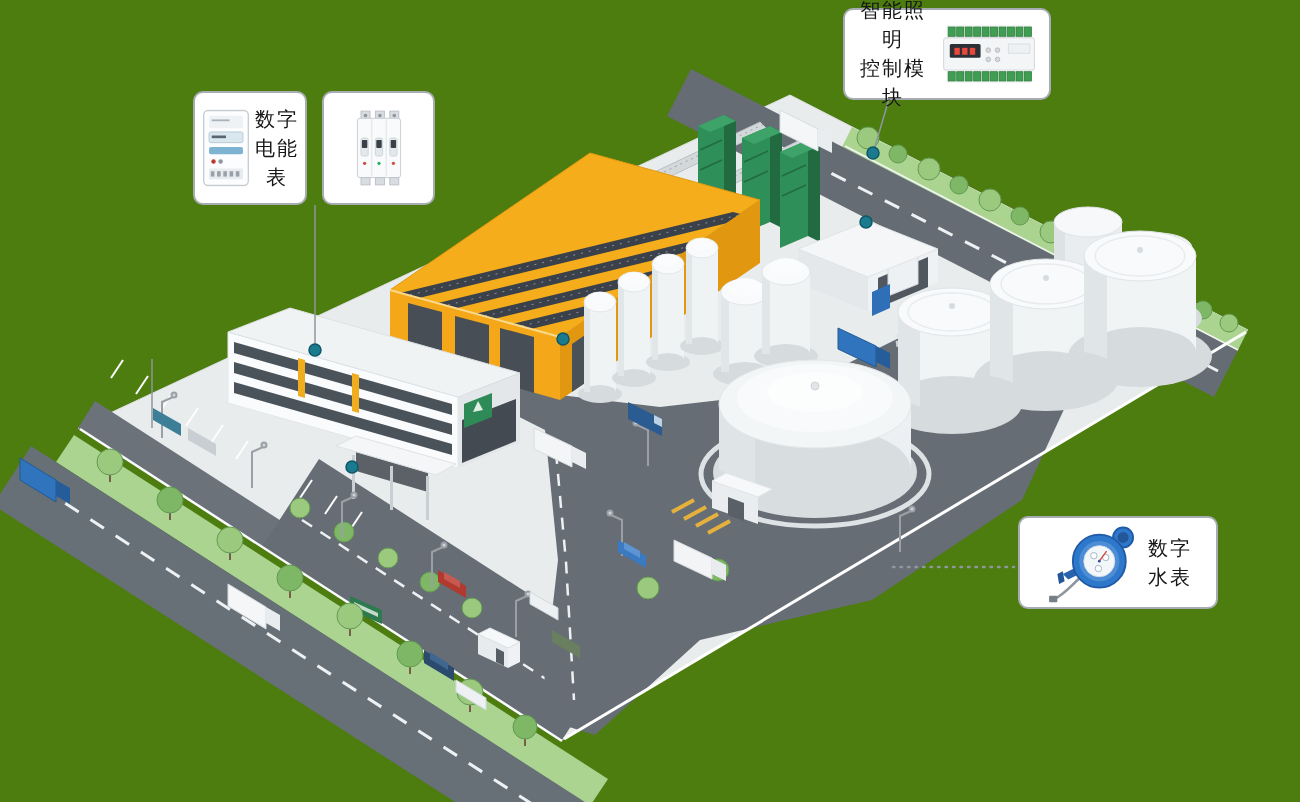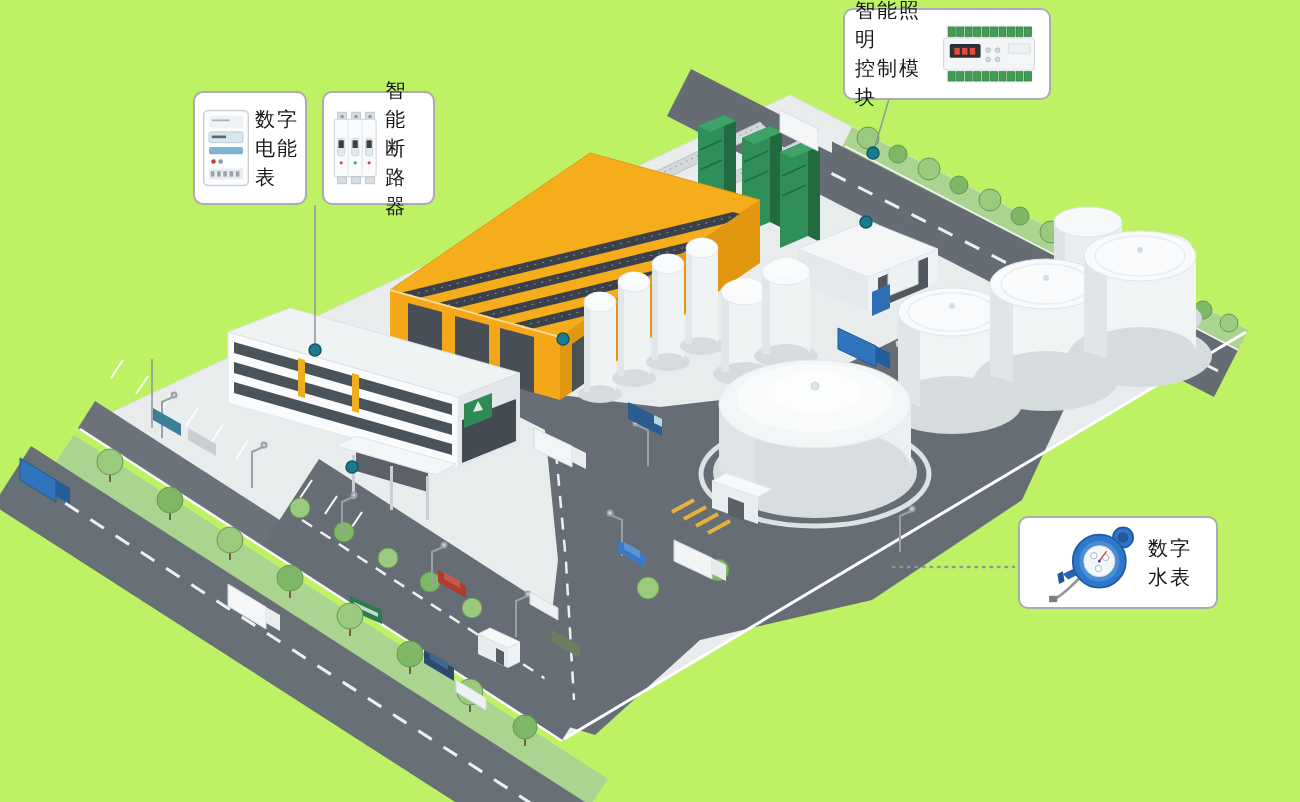--- a/index.html
+++ b/index.html
@@ -1,18 +1,18 @@
 <!DOCTYPE html>
 <html><head>
 <meta charset="utf-8">
 <title>Industrial IoT Park Diagram</title>
 <style>
   html,body{margin:0;padding:0;background:#fff;}
-  .stage{position:relative;width:1300px;height:802px;overflow:hidden;background:#bef264;
-         font-family:"Liberation Sans","DejaVu Sans",sans-serif;}
+  .stage{position:relative;width:1300px;height:802px;overflow:hidden;background:#4d7c0f;
+         font-family:"Liberation Sans","DejaVu Sans",sans-serif;text-align:center;}
   .scene{position:absolute;left:0;top:0;}
   .callout{position:absolute;background:#ffffff;border:2px solid #a6acb2;border-radius:10px;
            display:flex;align-items:center;justify-content:center;gap:8px;
            box-sizing:border-box;padding:6px 10px;z-index:5;}
   .callout .label{font-size:20px;line-height:1.45;color:#161616;white-space:pre-line;
                   letter-spacing:2px;font-weight:500;}
   #callout-lighting{left:843px;top:8px;width:208px;height:92px;}
   #callout-energy{left:193px;top:91px;width:114px;height:114px;padding:5px;gap:4px;}
   #callout-breaker{left:322px;top:91px;width:113px;height:114px;padding:5px;gap:4px;}
   #callout-dtu{left:2px;top:246px;width:208px;height:113px;}
@@ -441,23 +441,20 @@
     </g>
     <circle cx="14" cy="62" r="1.8" fill="#cf4a3f"></circle>
         <circle cx="30" cy="62" r="1.8" fill="#27ae60"></circle>
         <circle cx="46" cy="62" r="1.8" fill="#cf4a3f"></circle>
     <g fill="#d8dde1" stroke="#b9bfc5">
       <rect x="10" y="78" width="10" height="8"></rect>
           <rect x="26" y="78" width="10" height="8"></rect>
           <rect x="42" y="78" width="10" height="8"></rect>
     </g>
   </svg>
-  <div class="label">智能
-断路
-器</div>
 </div>
 
 
 <div class="callout" id="callout-water">
   <svg width="96" height="84" viewBox="0 0 100 92">
     <path d="M8,86 C20,80 27,71 36,63" stroke="#8f969c" stroke-width="3" fill="none"></path>
     <rect x="3" y="82" width="9" height="7" rx="1" fill="#777e85"></rect>
     <polygon points="18,58 34,50 40,56 24,64" fill="#2a63ad"></polygon>
     <polygon points="12,58 18,55 20,66 14,69" fill="#24569a"></polygon>
     <circle cx="84" cy="18" r="11" fill="#2e78cc" stroke="#1f5aa6" stroke-width="2"></circle>

